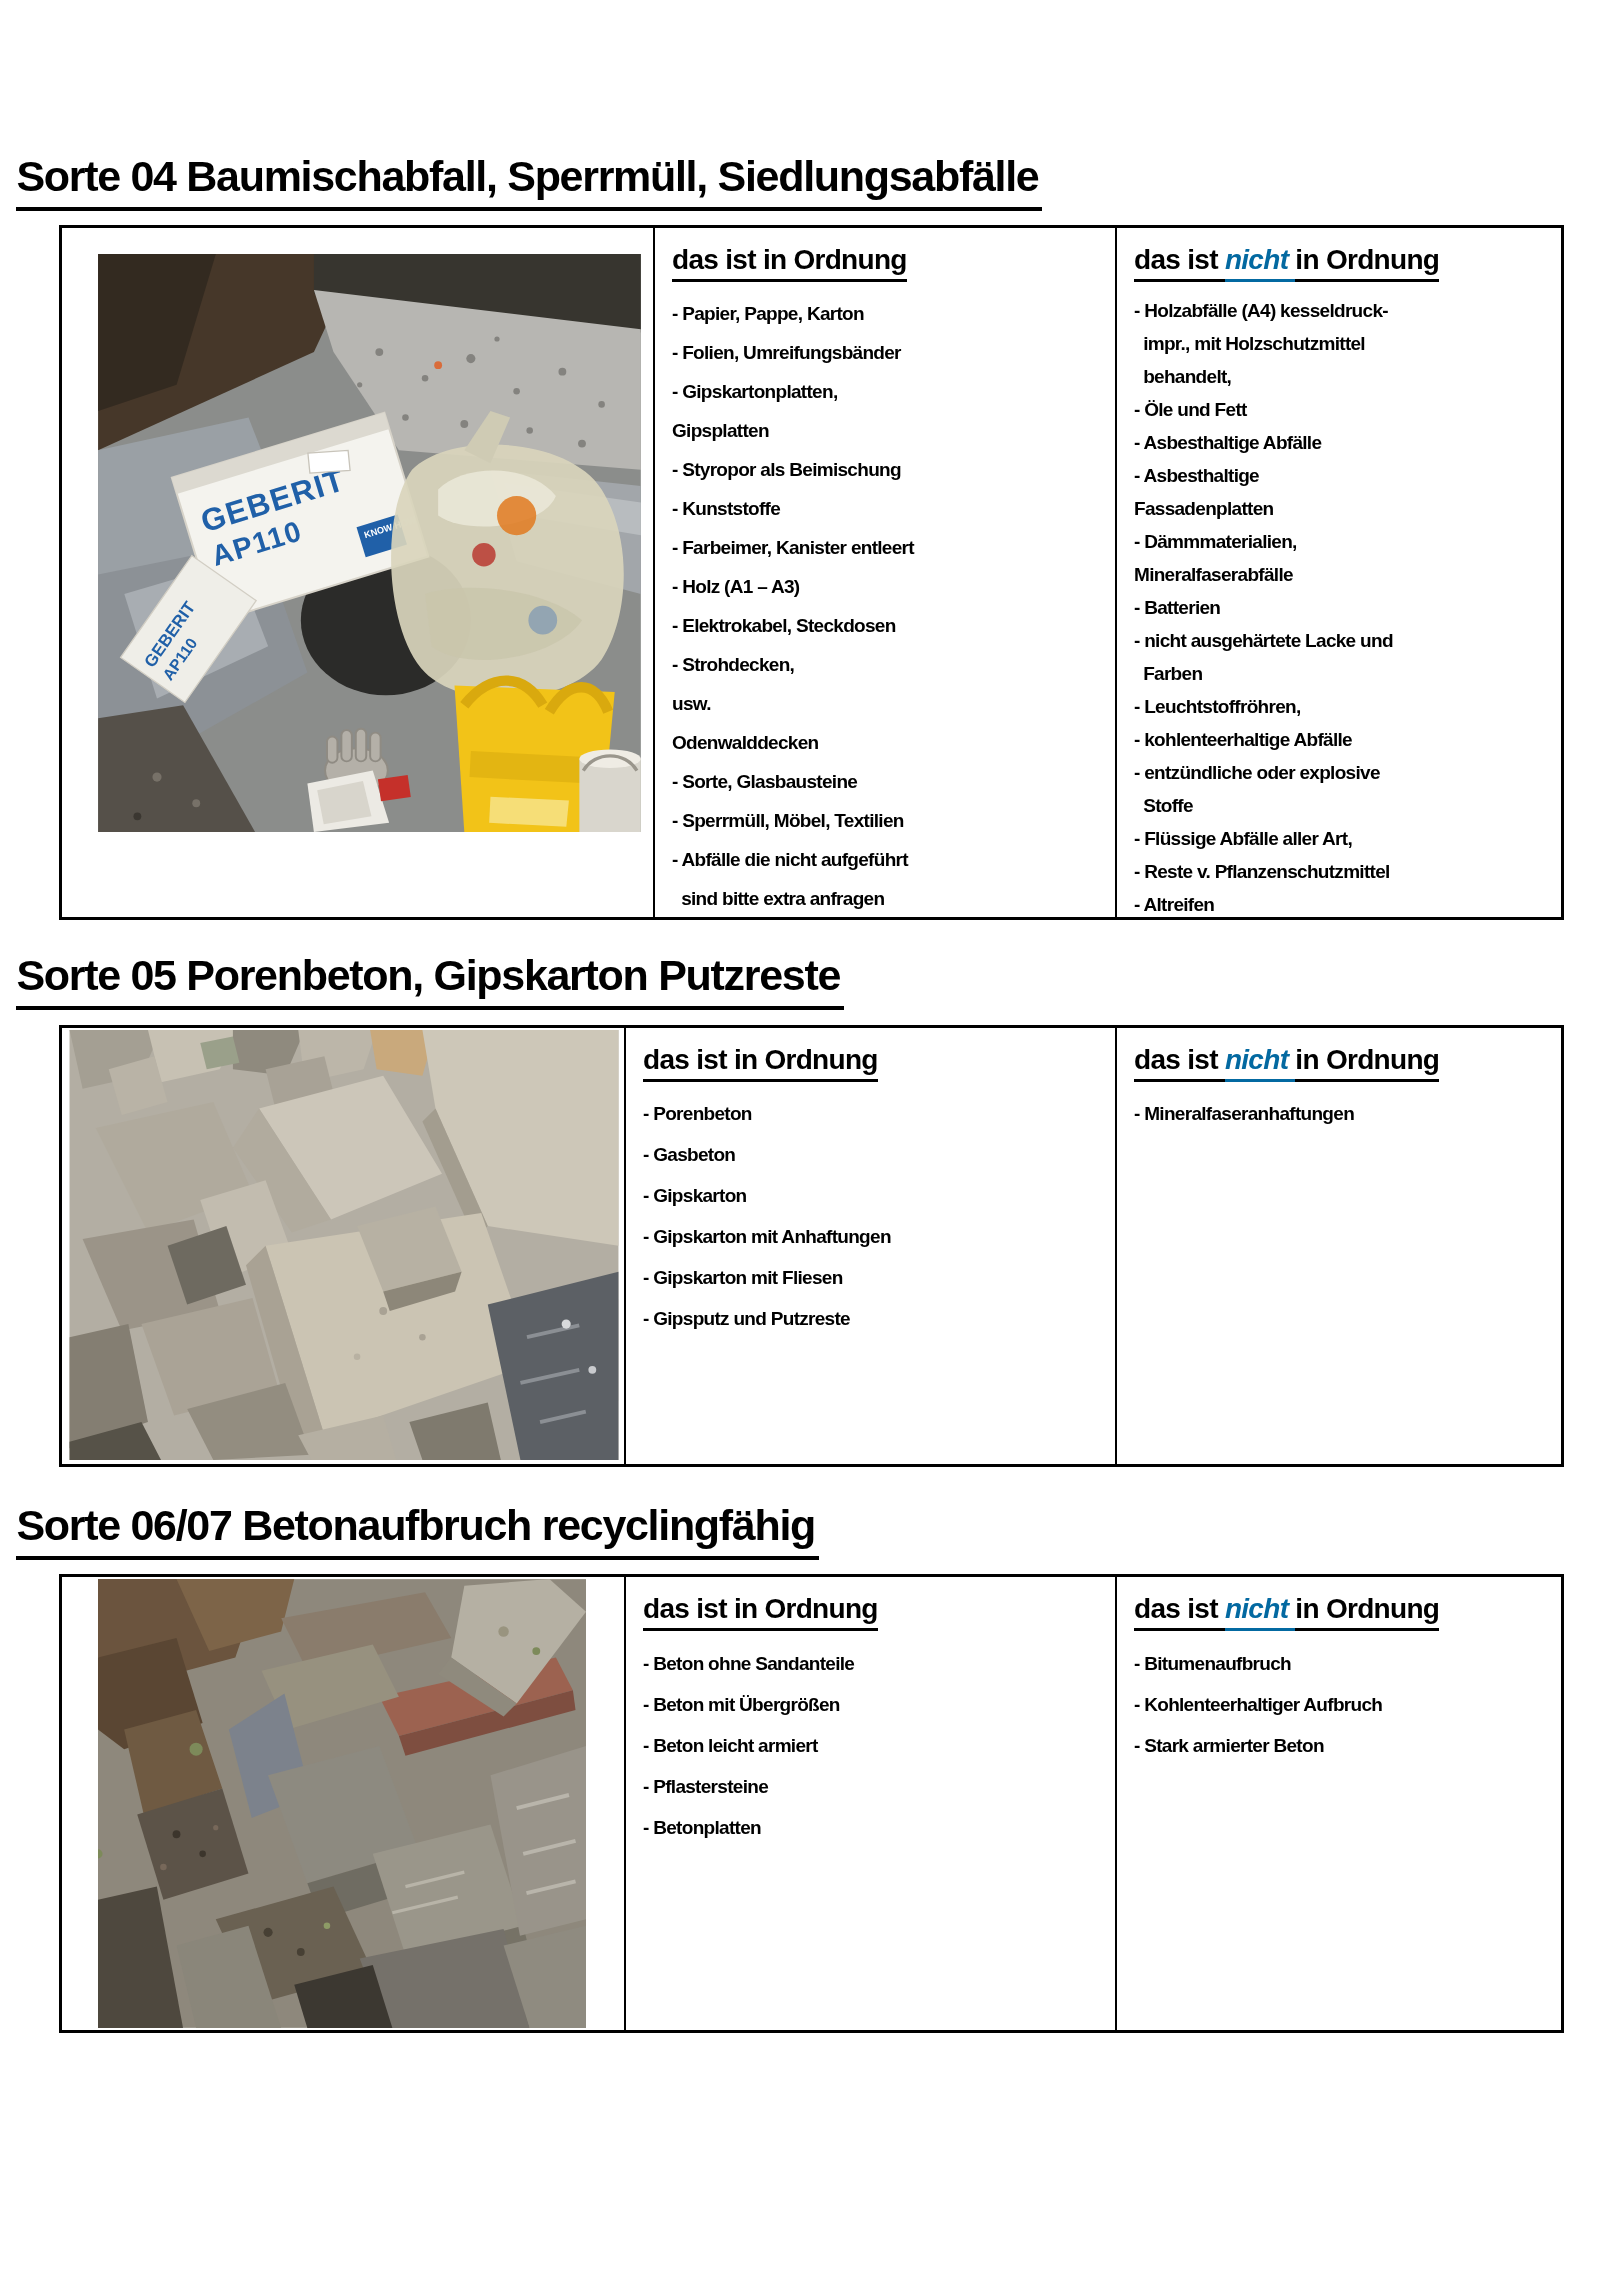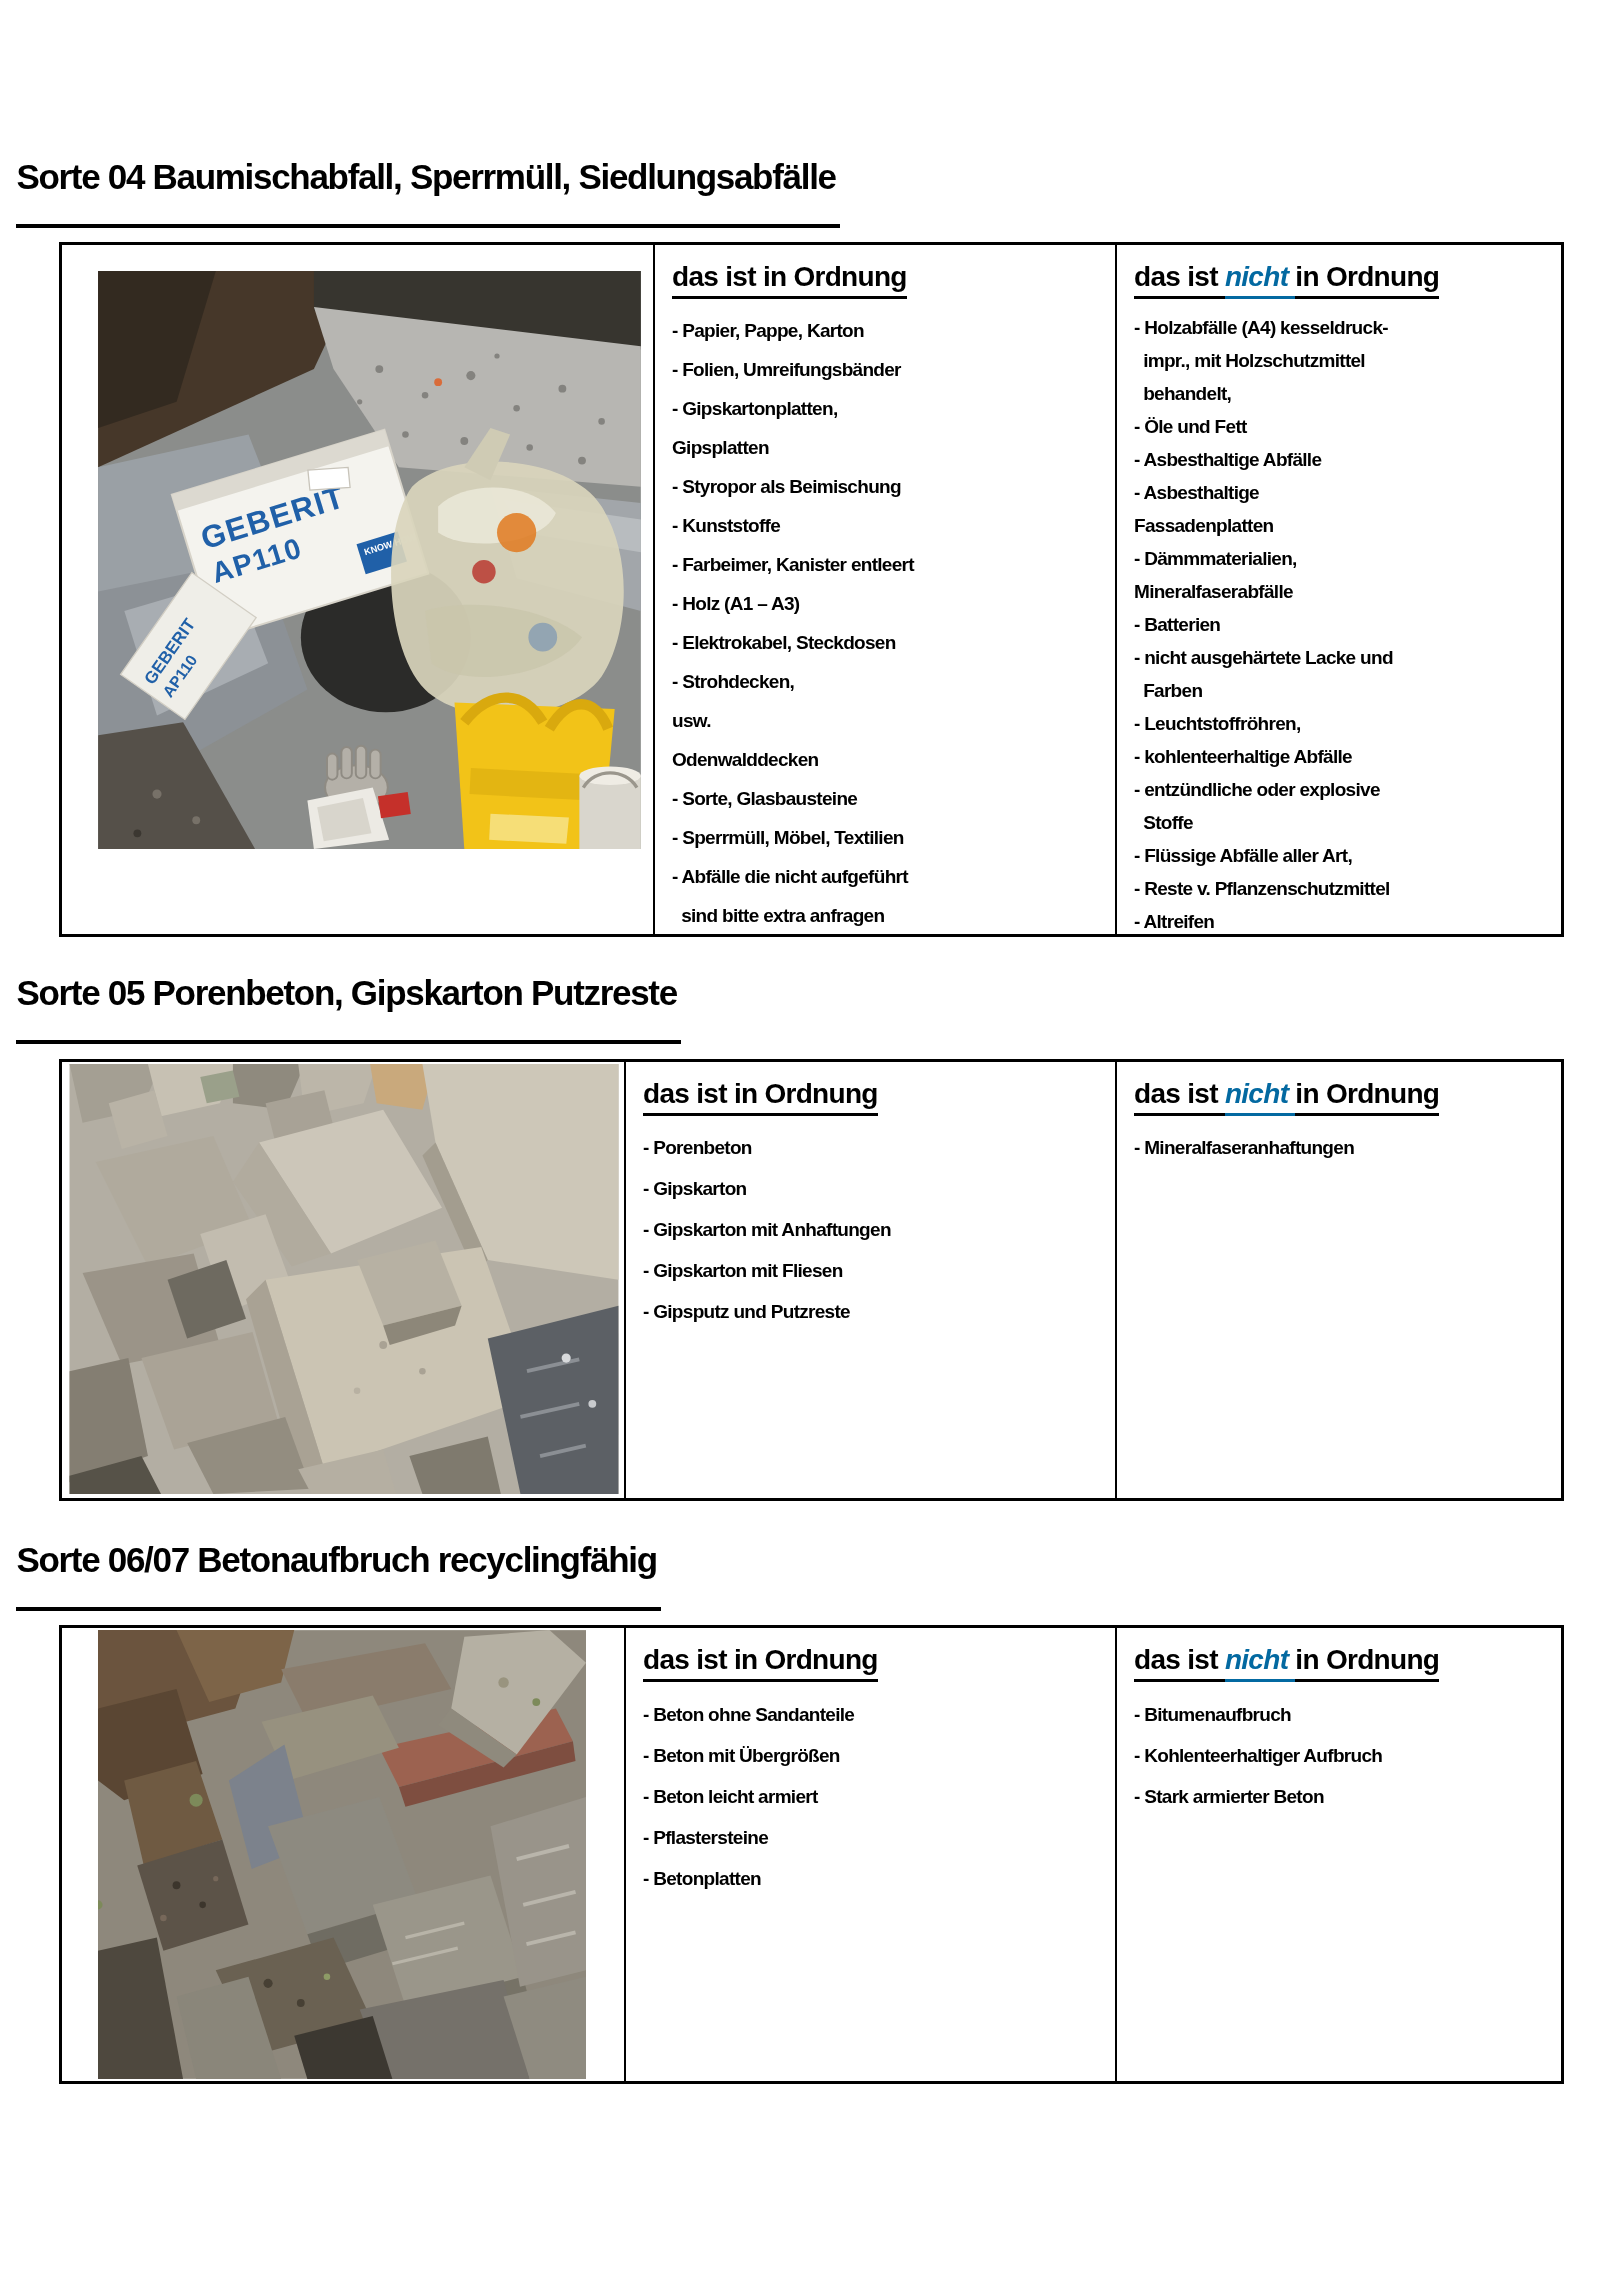--- a/index.html
+++ b/index.html
@@ -3,22 +3,22 @@
 <meta charset="utf-8">
 <style>
   html,body { margin:0; padding:0; background:#ffffff; }
   .page {
     position:relative; width:1623px; height:2295px; background:#ffffff;
     font-family:"Liberation Sans","DejaVu Sans",sans-serif; font-weight:bold; color:#000;
     overflow:hidden;
   }
   
   h1.sec-title {
-    display:inline-block; margin:0 0 0 16.4px; font-size:35px; line-height:51px;
-    letter-spacing:-1.3px; border-bottom:4.6px solid #000; padding-bottom:22px; padding-right:3.9px;
+    display:inline-block; margin:0 0 0 16.4px; font-size:43px; line-height:51px;
+    letter-spacing:-1.3px; border-bottom:4.6px solid #000; padding-bottom:5px; padding-right:3.9px;
     position:relative; white-space:pre;
   }
   .sec-1 h1.sec-title { margin-top:151px; }
   .sec-2 h1.sec-title { margin-top:30px; }
   .sec-3 h1.sec-title { margin-top:33px; }
   .hl { position:relative; }
   .hl::before { content:""; position:absolute; left:-6.5px; right:-10.5px; top:-2.6px; bottom:-15.7px;
     background:#ffff00; z-index:-1; }
   
   .wtable {
@@ -231,20 +231,21 @@
           <polygon points="180,580 330,540 370,650 220,658" fill="#938d80"></polygon>
           <polygon points="350,620 480,590 500,658 370,658" fill="#b5afa2"></polygon>
           <polygon points="0,630 110,600 140,658 0,658" fill="#565248"></polygon>
           <polygon points="520,600 640,570 660,658 540,658" fill="#7f7a6e"></polygon>
         </svg>
       </div>
       <div class="cell txt-cell ok-cell">
         <div class="col-header"><span>das ist in Ordnung</span></div>
         <div class="items ok-items">
             <div class="item-line">- Porenbeton</div>
+            <div class="item-line">- Gasbeton</div>
             <div class="item-line">- Gipskarton</div>
             <div class="item-line">- Gipskarton mit Anhaftungen</div>
             <div class="item-line">- Gipskarton mit Fliesen</div>
             <div class="item-line">- Gipsputz und Putzreste</div>
           </div>
       </div>
       <div class="cell txt-cell bad-cell">
         <div class="col-header"><span>das ist </span><span class="em">nicht </span><span>in Ordnung</span></div>
         <div class="items bad-items">
             <div class="item-line">- Mineralfaseranhaftungen</div>

